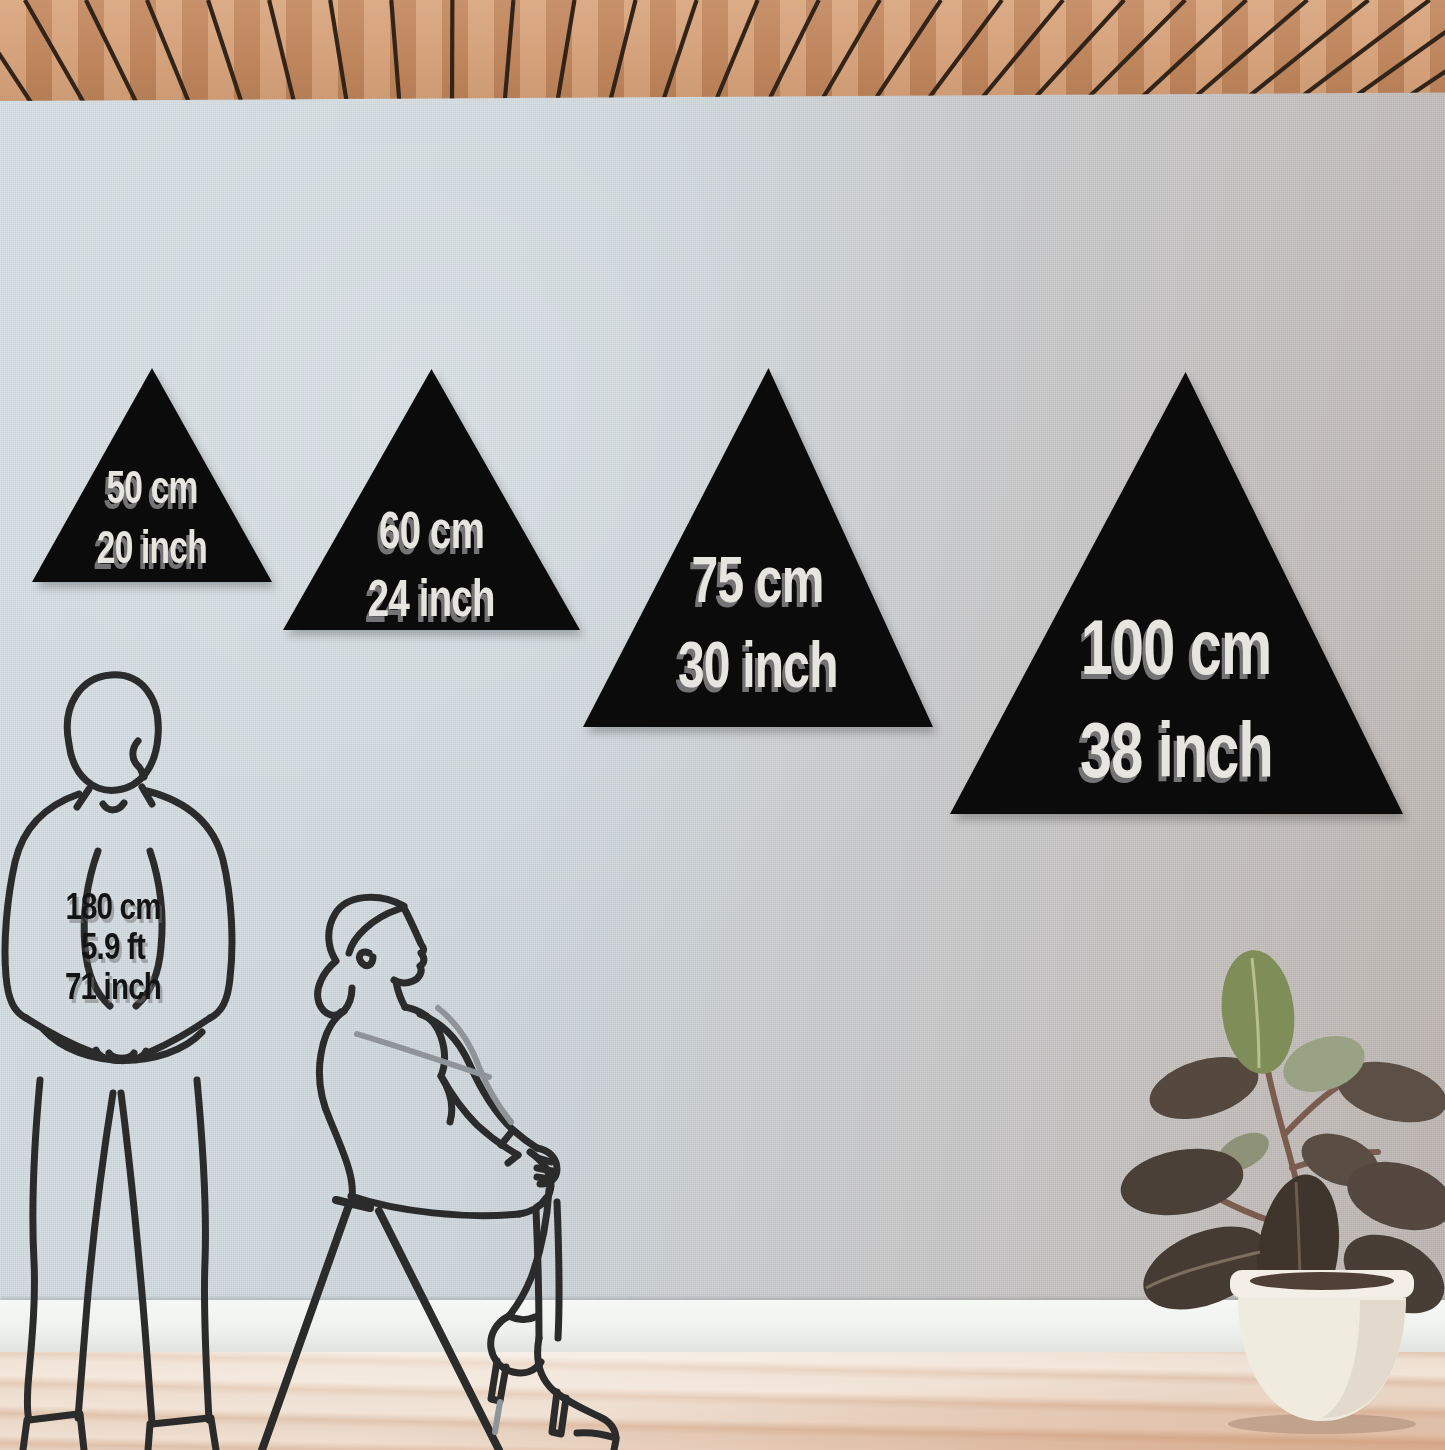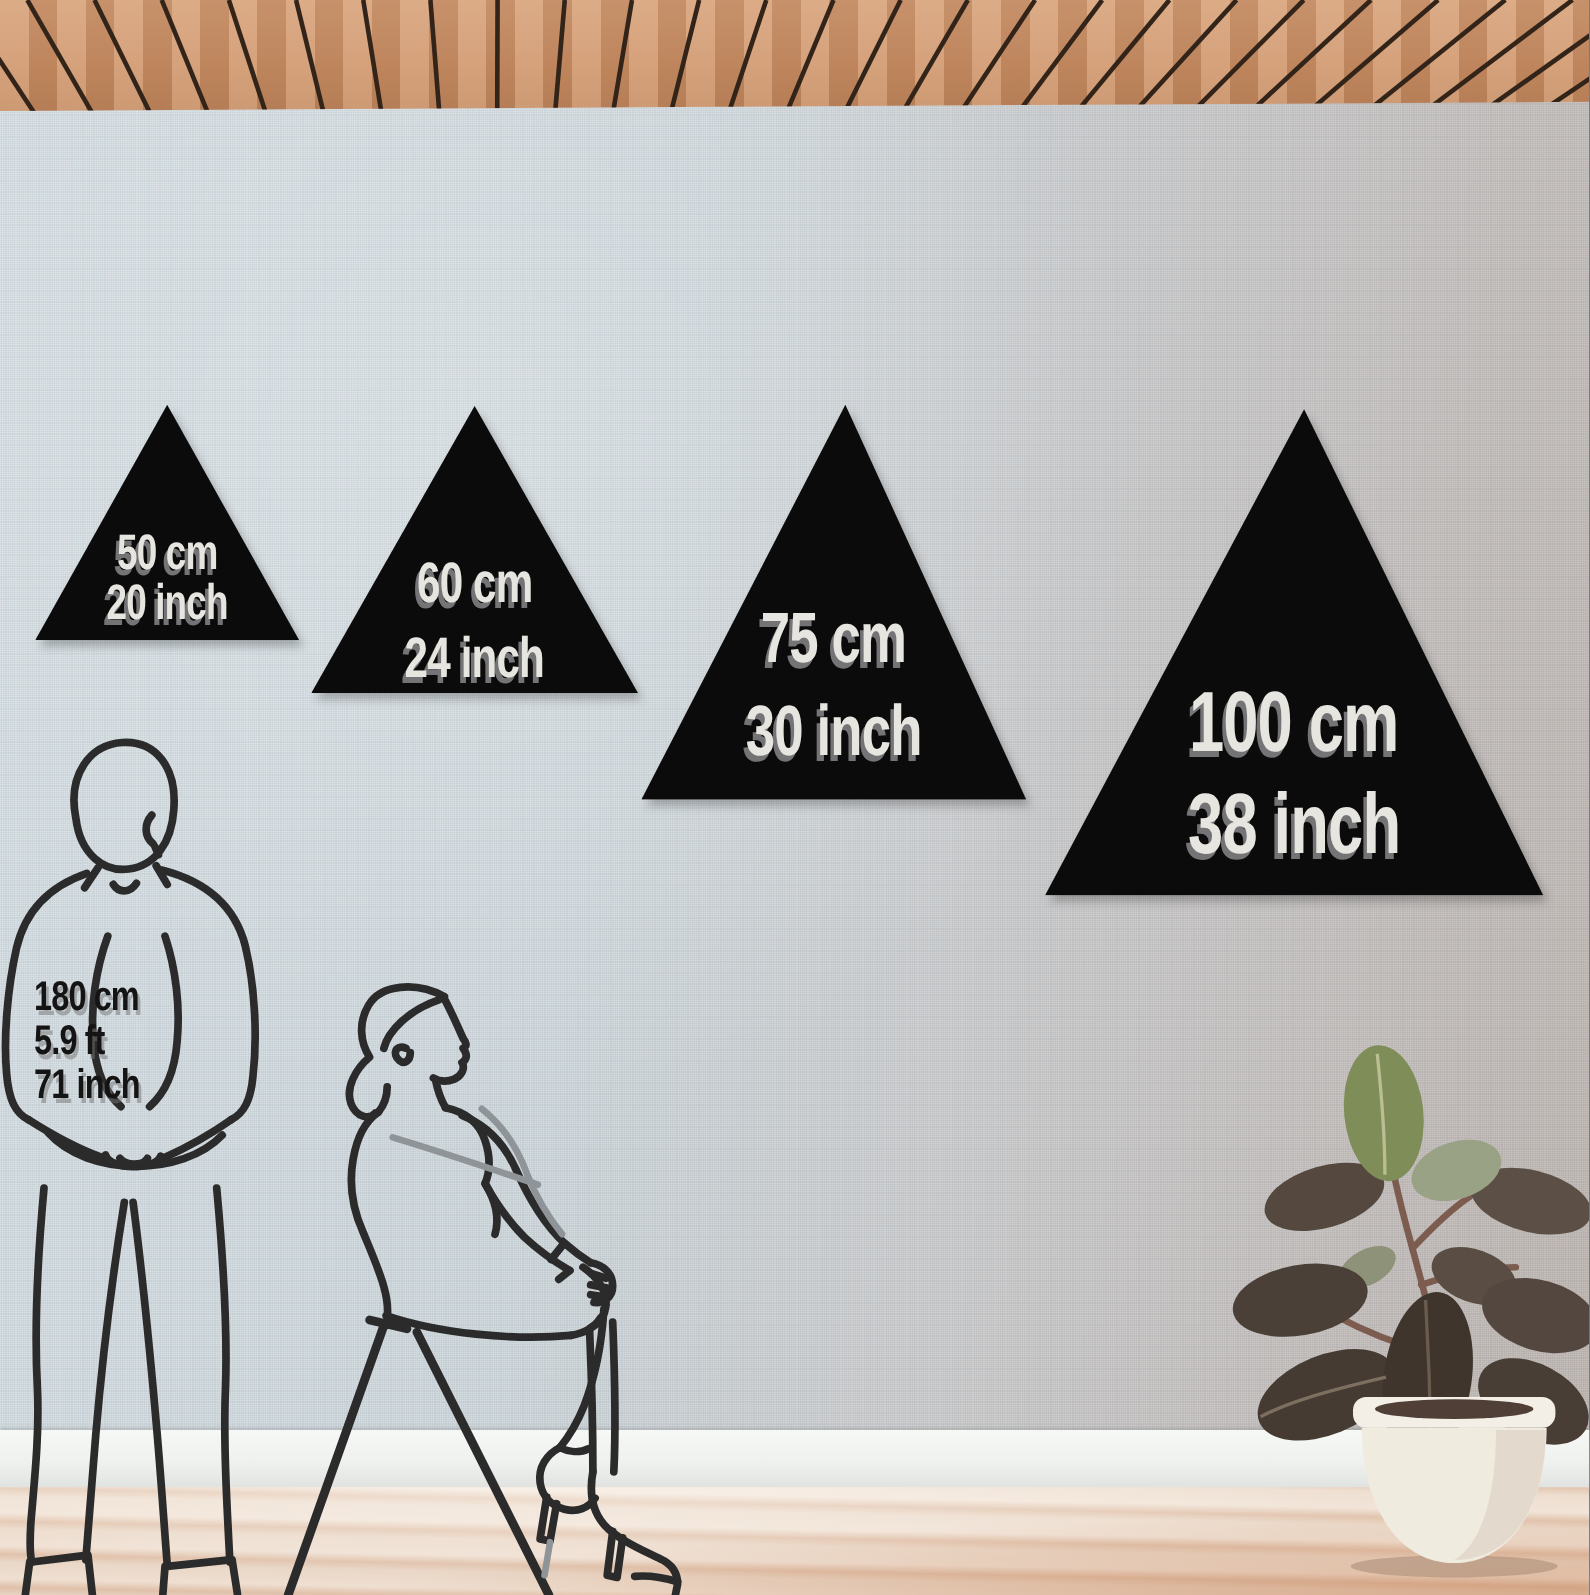--- a/index.html
+++ b/index.html
@@ -51,21 +51,21 @@
     color:var(--triangle-text,#e7e5df);
     font-weight:bold;line-height:1.1;letter-spacing:-1px;
   }
   .tri-line{
     display:block;white-space:nowrap;
     transform:scale(0.80,1.08);transform-origin:50% 50%;
     text-shadow:-4px 5px 0 rgba(122,122,125,0.95);
   }
   
   .person-label{
-    position:absolute;left:13px;top:886px;width:200px;text-align:left;
+    position:absolute;left:13px;top:886px;width:200px;text-align:center;
     color:var(--label-text,#141414);font-weight:bold;
     font-size:36px;line-height:40px;letter-spacing:-1px;
   }
   .person-label span{
     display:block;transform:scale(0.82,1.05);
     text-shadow:3px 4px 0 rgba(115,115,115,0.50);
   }
   
   .art{position:absolute;left:0;top:0;}
   .lineart path, .lineart line{
@@ -154,42 +154,42 @@
     </g>
     <g>
       <rect x="1230" y="1270" width="184" height="28" rx="12" fill="#f3efe6"></rect>
       <ellipse cx="1322" cy="1281" rx="72" ry="9" fill="#503f37"></ellipse>
       <path d="M 1238,1298 C 1238,1368 1270,1421 1322,1421 C 1374,1421 1406,1368 1406,1298 Z" fill="#f0ebdf"></path>
       <path d="M 1360,1300 C 1360,1365 1345,1405 1322,1418 C 1374,1419 1406,1368 1405,1300 Z" fill="rgba(180,160,140,0.22)"></path>
     </g>
   </svg>
 
   <div class="tri-wrap" style="left:32px;top:368px;width:240px;height:203px;">
-    <div class="tri" style="clip-path:polygon(50% 0,100% 100%,0 100%);font-size:42px;gap:0;padding-bottom:11px;">
+    <div class="tri" style="clip-path:polygon(50% 0,100% 100%,0 100%);font-size:42px;gap:14px;padding-bottom:11px;">
       <span class="tri-line">50 cm</span>
       <span class="tri-line">20 inch</span>
     </div>
   </div>
 
   <div class="tri-wrap" style="left:283px;top:369px;width:297px;height:257px;">
     <div class="tri" style="clip-path:polygon(50% 0,100% 100%,0 100%);font-size:48px;gap:15px;padding-bottom:4px;">
       <span class="tri-line">60 cm</span>
       <span class="tri-line">24 inch</span>
     </div>
   </div>
 
   <div class="tri-wrap" style="left:583px;top:368px;width:350px;height:330px;">
     <div class="tri" style="clip-path:polygon(53% 0,100% 100%,0 100%);font-size:60px;gap:19px;padding-bottom:29px;justify-content:flex-end;">
       <span class="tri-line">75 cm</span>
       <span class="tri-line">30 inch</span>
     </div>
   </div>
 
   <div class="tri-wrap" style="left:950px;top:372px;width:453px;height:418px;">
-    <div class="tri" style="clip-path:polygon(52% 0,100% 100%,0 100%);font-size:72px;gap:14px;padding-bottom:24px;">
+    <div class="tri" style="clip-path:polygon(52% 0,100% 100%,0 100%);font-size:72px;gap:24px;padding-bottom:24px;">
       <span class="tri-line">100 cm</span>
       <span class="tri-line">38 inch</span>
     </div>
   </div>
 
   <svg class="art lineart" width="1445" height="1450" viewBox="0 0 1445 1450">
     <g>
       <path d="M 69,744 C 61,704 82,677 111,675 C 141,673 161,697 158,736 C 156,766 141,787 117,790 C 95,793 73,777 69,744 Z"></path>
       <path d="M 138,741 C 131,749 131,760 139,767"></path>
       <path d="M 141,770 L 144,777"></path>

